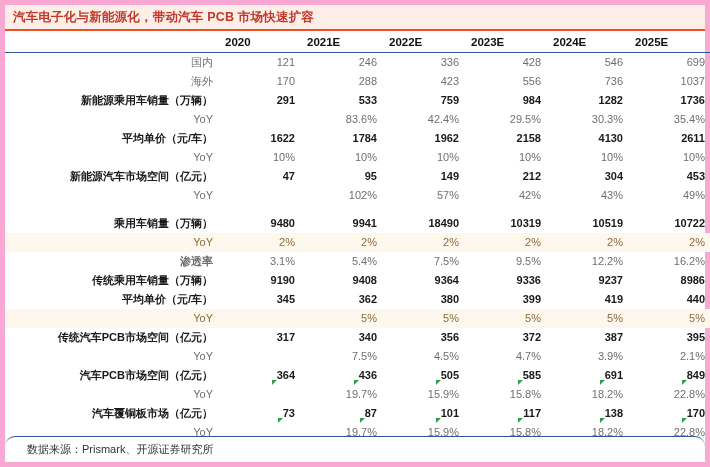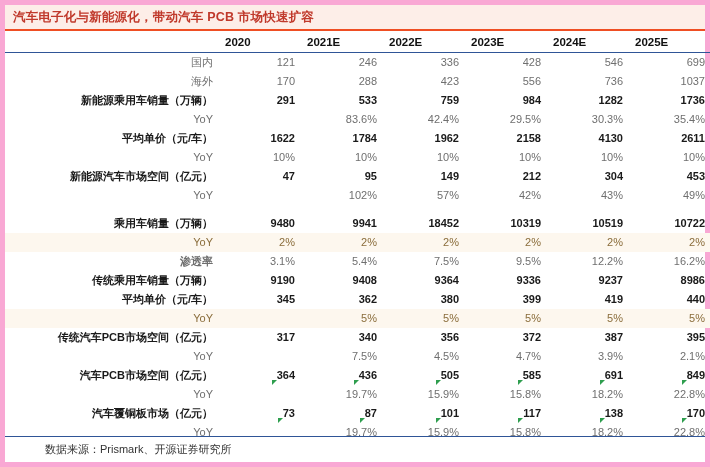--- a/index.html
+++ b/index.html
@@ -105,24 +105,25 @@
   }
   .footer {
     position: absolute;
     left: 0;
     right: 0;
     bottom: 0;
     height: 26px;
     border-top: 1.5px solid #2f5597;
     display: flex;
     align-items: center;
-    padding-left: 40px;
+    padding-left: 22px;
     box-sizing: border-box;
     font-size: 11px;
     color: #333;
+    border-radius: 10px;
   }
   .tbl-area {
     padding: 2px 8px 0 0;
   }
 </style>
 </head>
 <body>
 
 <div class="page">
 
@@ -225,21 +226,21 @@
             <td class="num">43%</td>
             <td class="num">49%</td>
           </tr>
           <tr class="spacer">
             <td colspan="7"></td>
           </tr>
           <tr class="bold">
             <td class="label indent-0">乘用车销量（万辆）</td>
             <td class="num">9480</td>
             <td class="num">9941</td>
-            <td class="num">18452</td>
+            <td class="num">18490</td>
             <td class="num">10319</td>
             <td class="num">10519</td>
             <td class="num">10722</td>
           </tr>
           <tr class="yoy-tan">
             <td class="label indent-1">YoY</td>
             <td class="num">2%</td>
             <td class="num">2%</td>
             <td class="num">2%</td>
             <td class="num">2%</td>

